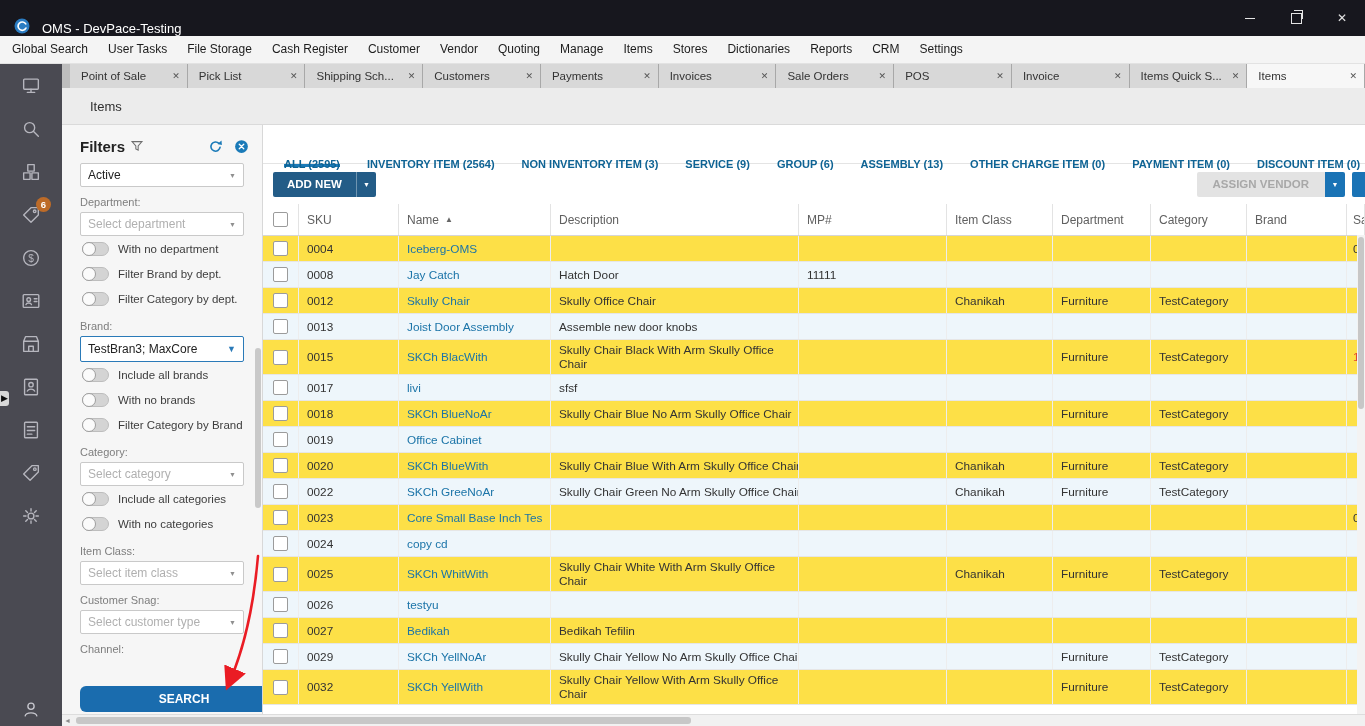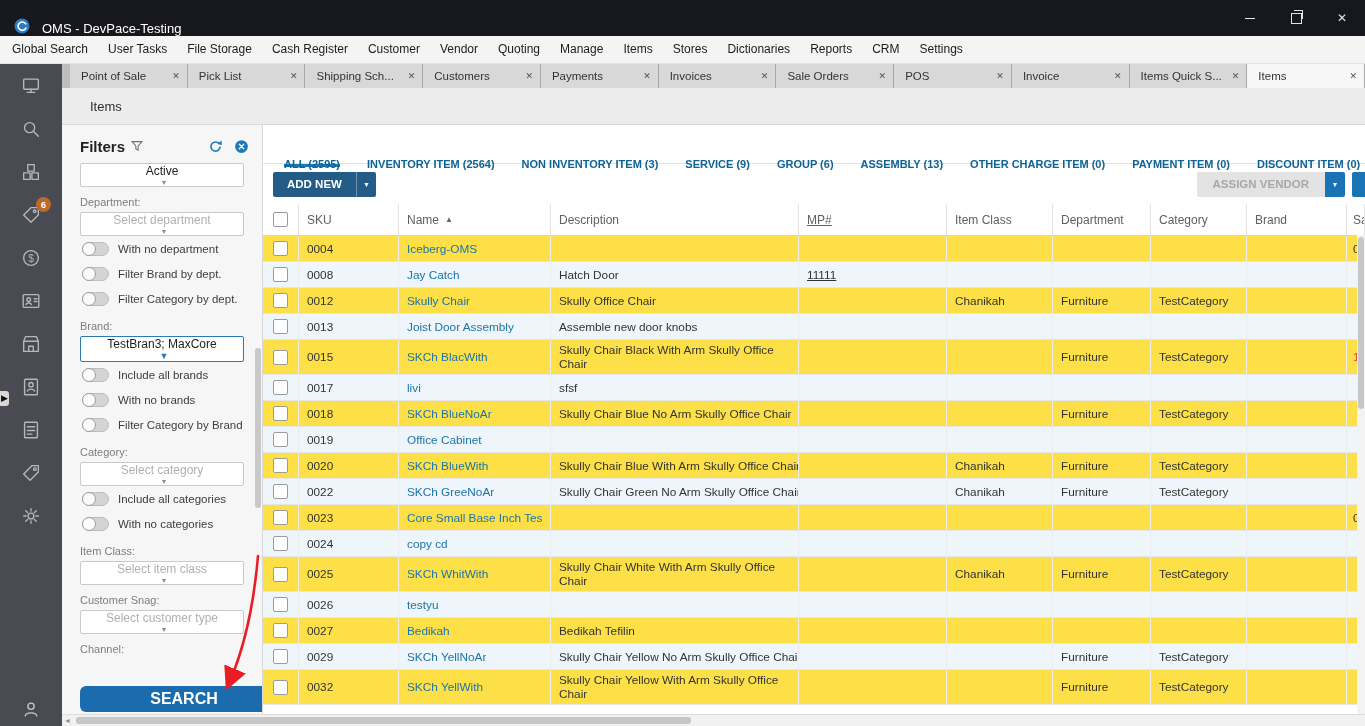--- a/index.html
+++ b/index.html
@@ -55,35 +55,35 @@
   
   .filters{width:200px;flex-shrink:0;background:#f6f6f6;border-right:1px solid #d8d8d8;
        position:relative;overflow:hidden;}
   .filters-head{display:flex;align-items:center;margin:10px 12px 6px 18px;height:22px;}
   .f-title{font-size:15px;font-weight:bold;color:#222;}
   .funnel{margin-left:5px;display:flex;}
   .f-spacer{flex:1;}
   .icon-btn{display:flex;margin-left:9px;}
   .f-label{font-size:11px;color:#7e7e7e;margin:9px 0 4px 18px;}
   .f-select{width:164px;height:24px;box-sizing:border-box;background:#fff;border:1px solid #c9c9c9;
-       border-radius:2px;margin-left:18px;display:flex;align-items:center;padding:0 7px;font-size:12px;flex-direction:column;}
+       border-radius:2px;margin-left:18px;display:flex;align-items:center;padding:0 7px;font-size:12px;}
   .f-select .ph{color:#b0b0b0;flex:1;white-space:nowrap;overflow:hidden;}
   .f-select .val{color:#222;flex:1;white-space:nowrap;overflow:hidden;}
   .f-select .arr{font-size:7px;color:#8f8f8f;margin-left:4px;}
   .f-select.status{margin-top:6px;margin-bottom:2px;}
   .f-select.brand{border:1px solid #2a7ab8;height:26px;}
   .f-select.brand .arr{color:#2a7ab8;font-size:9px;}
   .toggle-row{display:flex;align-items:center;margin-left:20px;height:25px;}
   .switch{width:27px;height:14px;border-radius:8px;background:#d4d4d4;border:1px solid #bdbdbd;
        position:relative;box-sizing:border-box;flex-shrink:0;}
   .switch::after{content:"";position:absolute;left:-1px;top:-1px;width:14px;height:14px;border-radius:50%;
        background:#fbfbfb;border:1px solid #9e9e9e;box-sizing:border-box;}
   .toggle-label{font-size:11.5px;color:#3d3d3d;margin-left:9px;white-space:nowrap;}
   .search-btn{position:absolute;left:18px;bottom:2px;width:208px;height:26px;background:#1a6cae;
-       color:#fff;border:none;font-size:16px;font-weight:bold;font-family:inherit;border-radius:6px;}
+       color:#fff;border:none;font-size:12px;font-weight:bold;font-family:inherit;border-radius:6px;}
   .f-scrollbar{position:absolute;right:1px;top:223px;width:6px;height:160px;background:#c9c9c9;border-radius:3px;}
 
   
   .main{flex:1;display:flex;flex-direction:column;min-width:0;position:relative;background:#fff;}
   .item-tabs{height:38px;display:flex;padding-left:21px;border-bottom:1px solid #e4e4e4;flex-shrink:0;align-items:stretch;}
   .itab{display:flex;align-items:center;margin-right:27px;font-size:11px;font-weight:bold;color:#0e6394;
        border-bottom:3px solid transparent;box-sizing:border-box;padding-top:2px;white-space:nowrap;margin-top:37px;}
   .itab.active{border-bottom-color:#1a7ab8;}
 
   .toolbar{height:40px;display:flex;align-items:center;padding-left:10px;flex-shrink:0;position:relative;}
@@ -100,21 +100,21 @@
 
   .grid-header{display:flex;height:31px;border-bottom:1px solid #d6d6d6;color:#606060;font-size:12px;
        flex-shrink:0;background:#fff;}
   .grid-body{flex:1;overflow:hidden;}
   .cell{box-sizing:border-box;padding:0 8px;display:flex;align-items:center;border-right:1px solid #ededed;overflow:hidden;}
   .grid-header .cell{border-right:1px solid #e3e3e3;}
   .c-cb{width:36px;justify-content:center;padding:0;}
   .c-sku{width:100px;}
   .c-name{width:152px;}
   .c-desc{width:248px;line-height:14px;padding:3px 8px;}
-  .c-mp{width:148px;text-decoration:underline;}
+  .c-mp{width:148px;}
   .c-ic{width:106px;}
   .c-dept{width:98px;}
   .c-cat{width:96px;}
   .c-brand{width:100px;}
   .c-sa{flex:1;border-right:none;padding:0 2px 0 6px;}
   .grow{display:flex;border-bottom:1px solid #e6e6e6;min-height:25px;font-size:11.8px;color:#333;background:#fde047;}
   .grow.alt{background:#eef6fb;}
   .checkbox{width:15px;height:15px;border:1px solid #9b9b9b;border-radius:2px;background:#fff;box-sizing:border-box;}
   .name-link{color:#1b74a8;white-space:nowrap;overflow:hidden;}
   .img-ic{display:flex;margin-right:5px;flex-shrink:0;}

